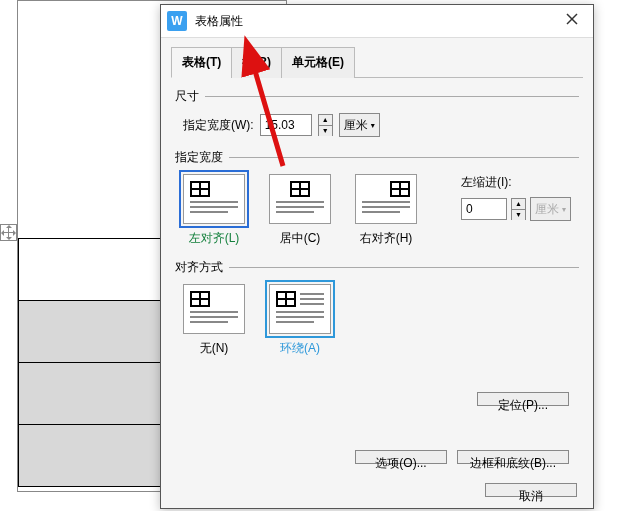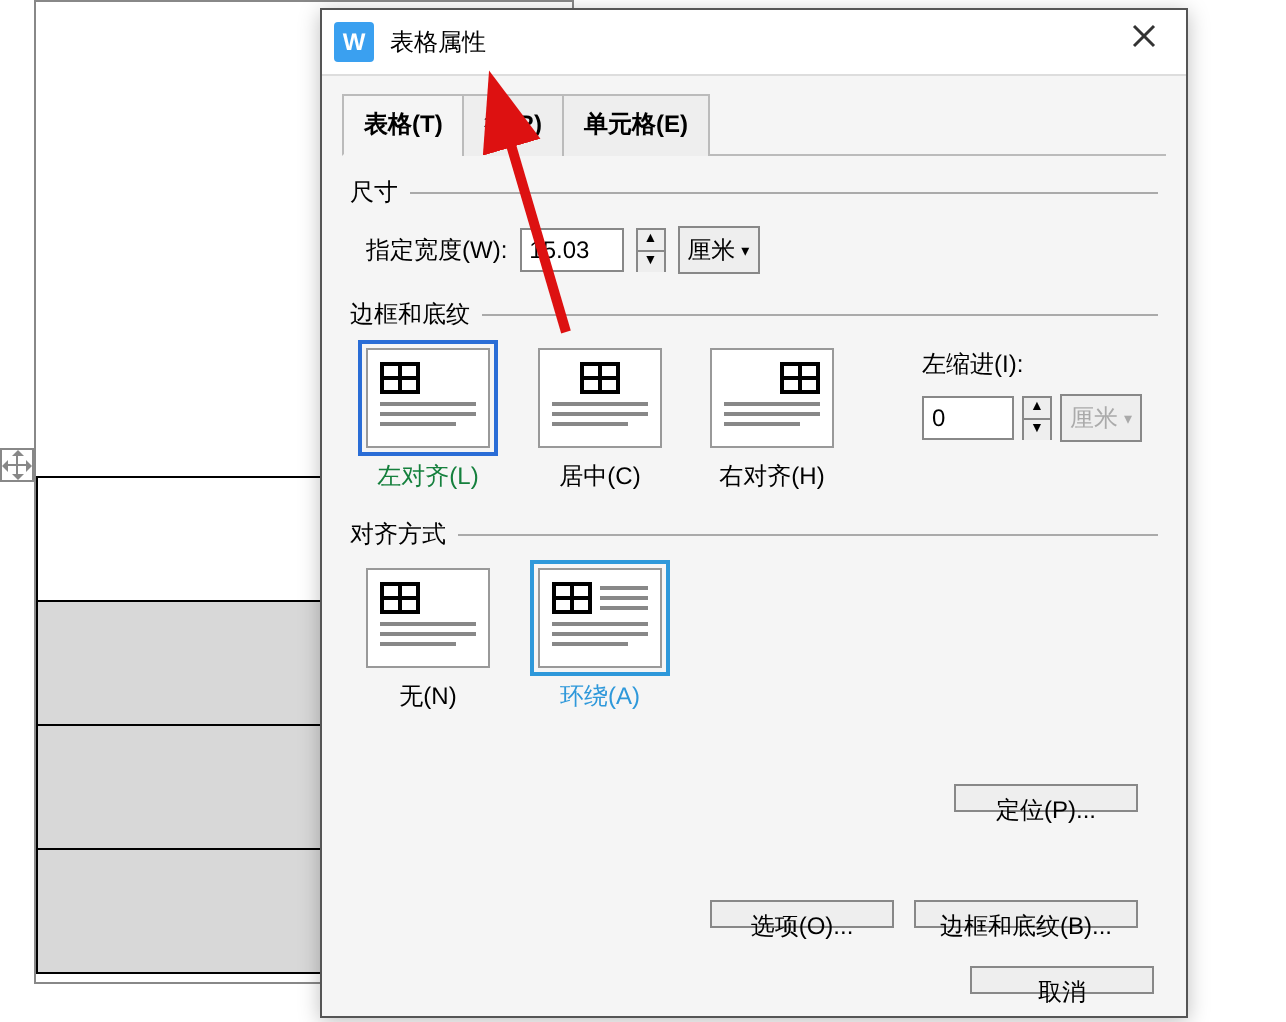--- a/index.html
+++ b/index.html
@@ -341,21 +341,21 @@
         </div>
         <div class="unit-combo">
           <span>厘米</span>
           <span style="font-size:8px;">▾</span>
         </div>
       </div>
     </div>
 
     <div class="group">
       <div class="group-title">
-        <span>边框和底纹</span>
+        <span>指定宽度</span>
         <span class="rule"></span>
       </div>
       <div class="group-body opt-row">
 
         <div class="opt selected">
           <div class="wrap-frame">
             <div class="mini">
               <div class="tbl" style="left:2px;"></div>
               <div class="ln" style="left:2px; right:2px; top:22px;"></div>
               <div class="ln" style="left:2px; right:2px; top:27px;"></div>

